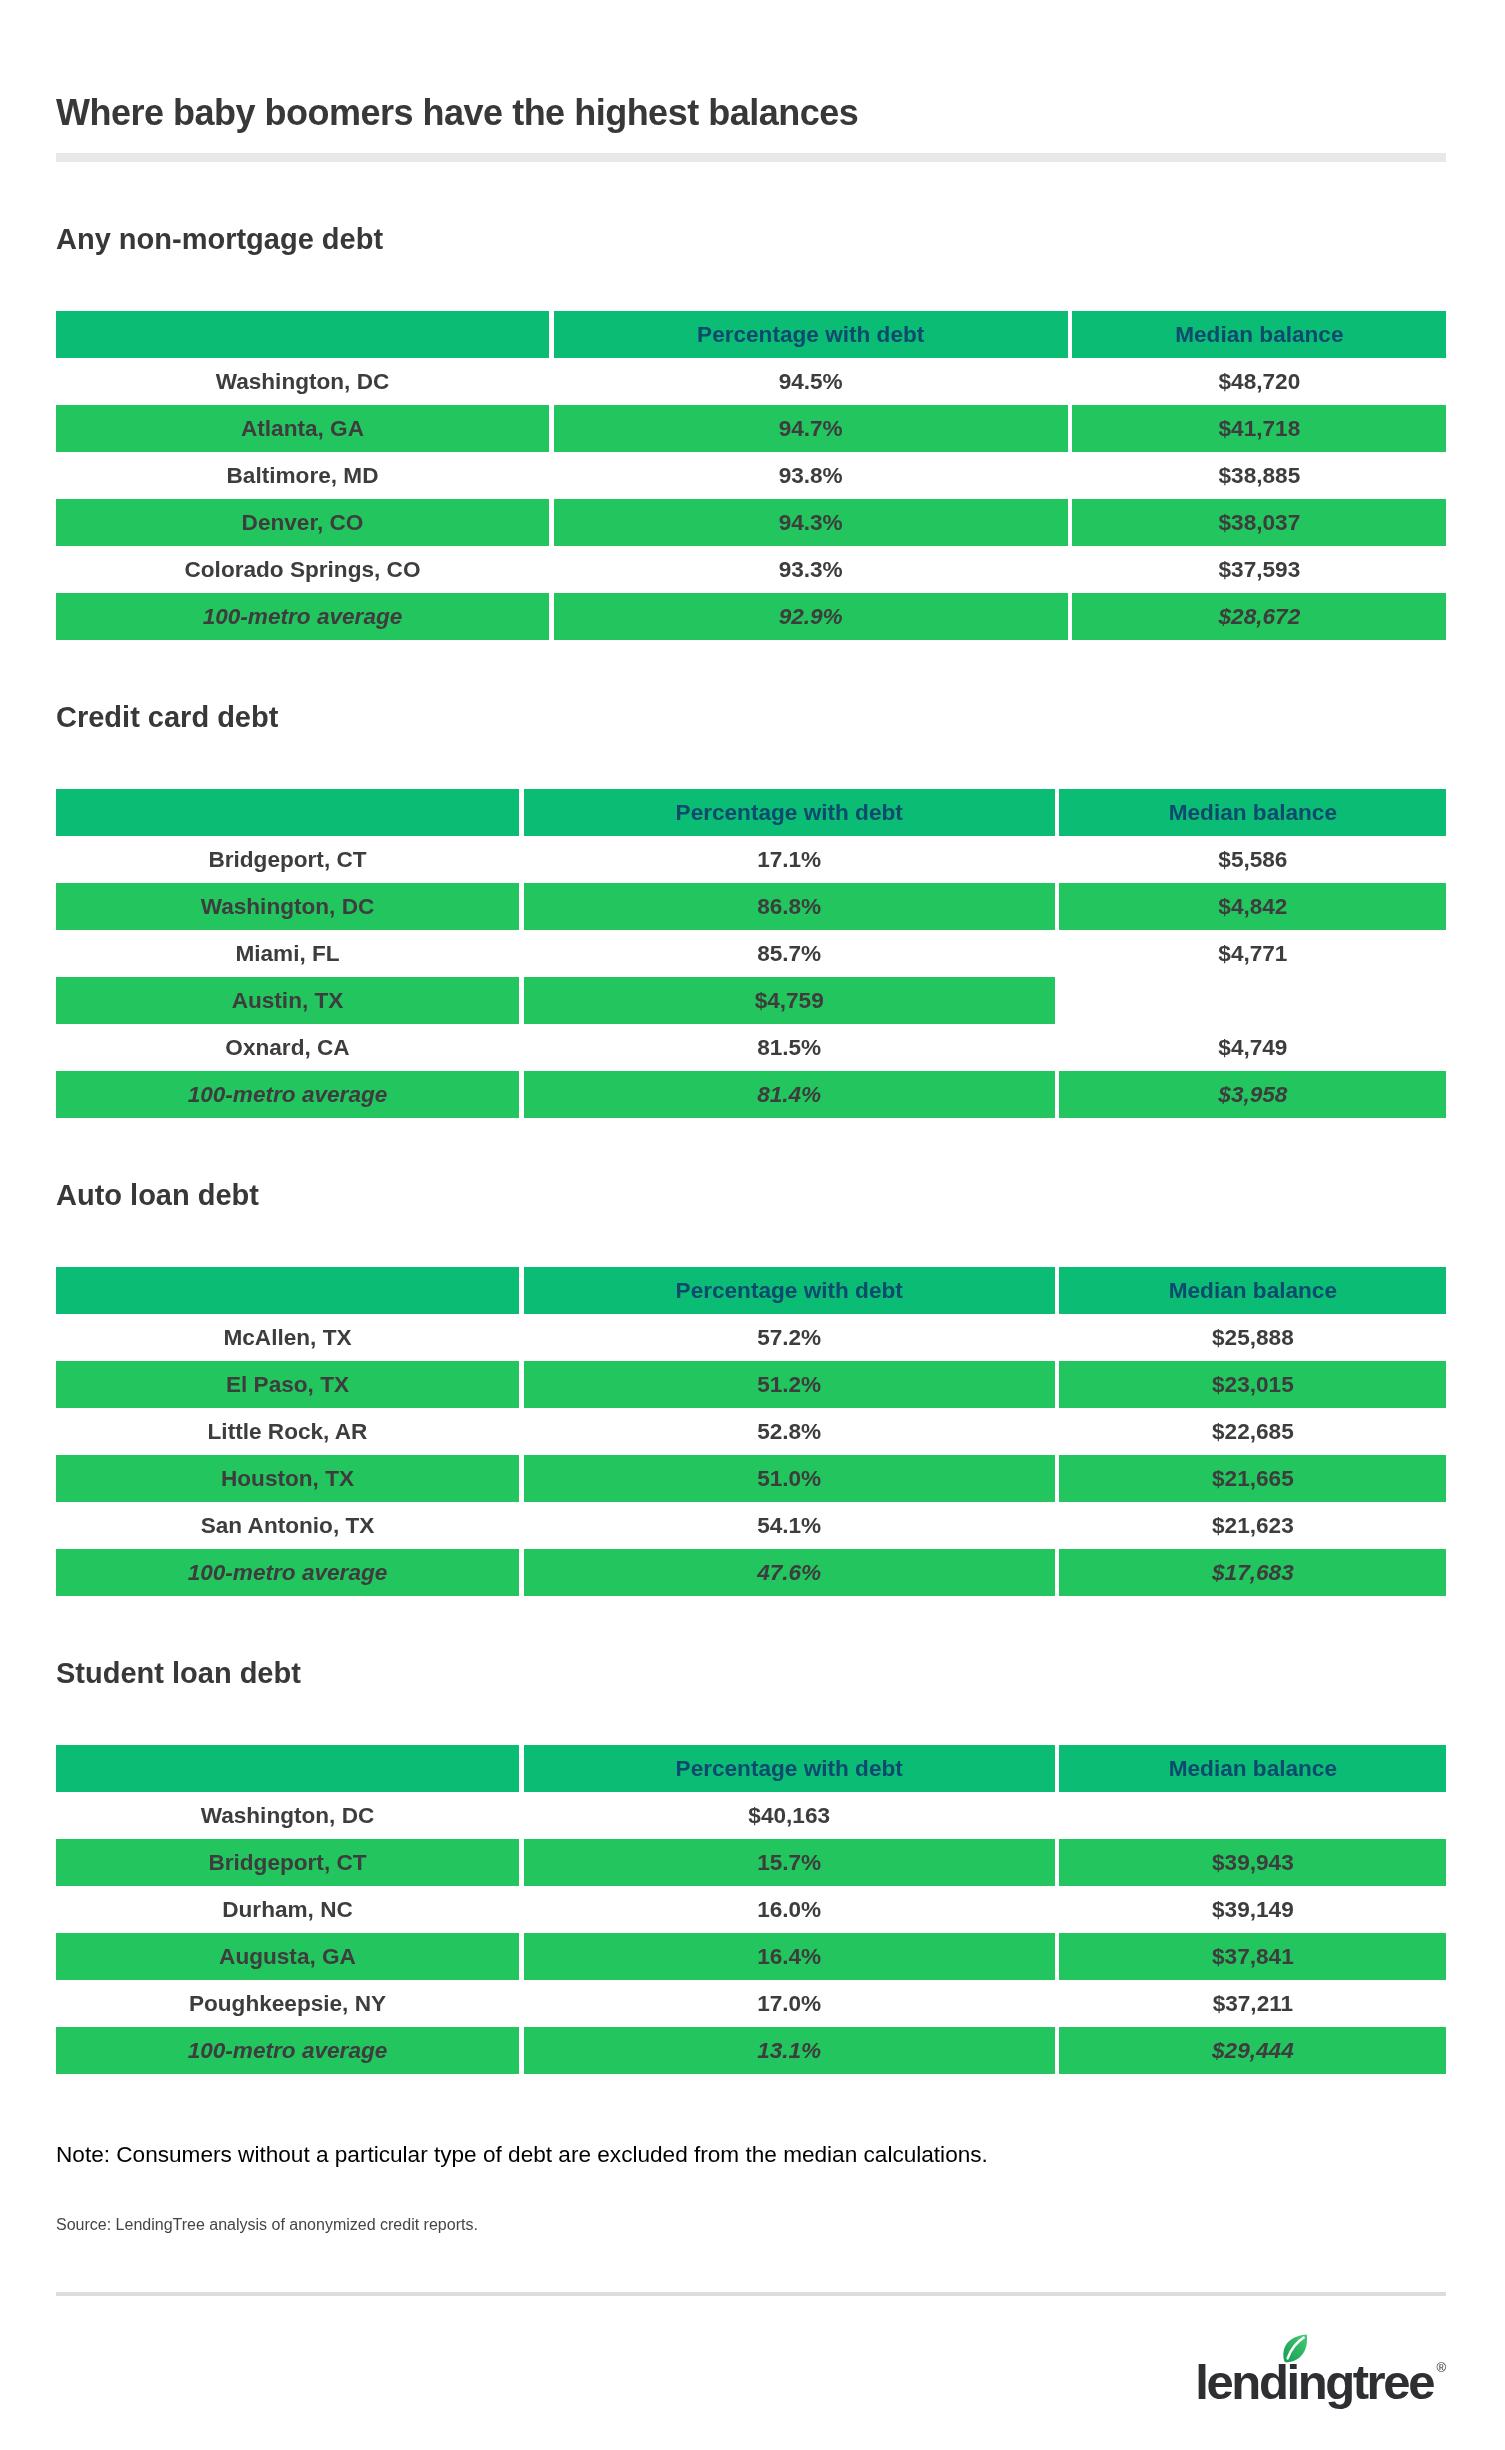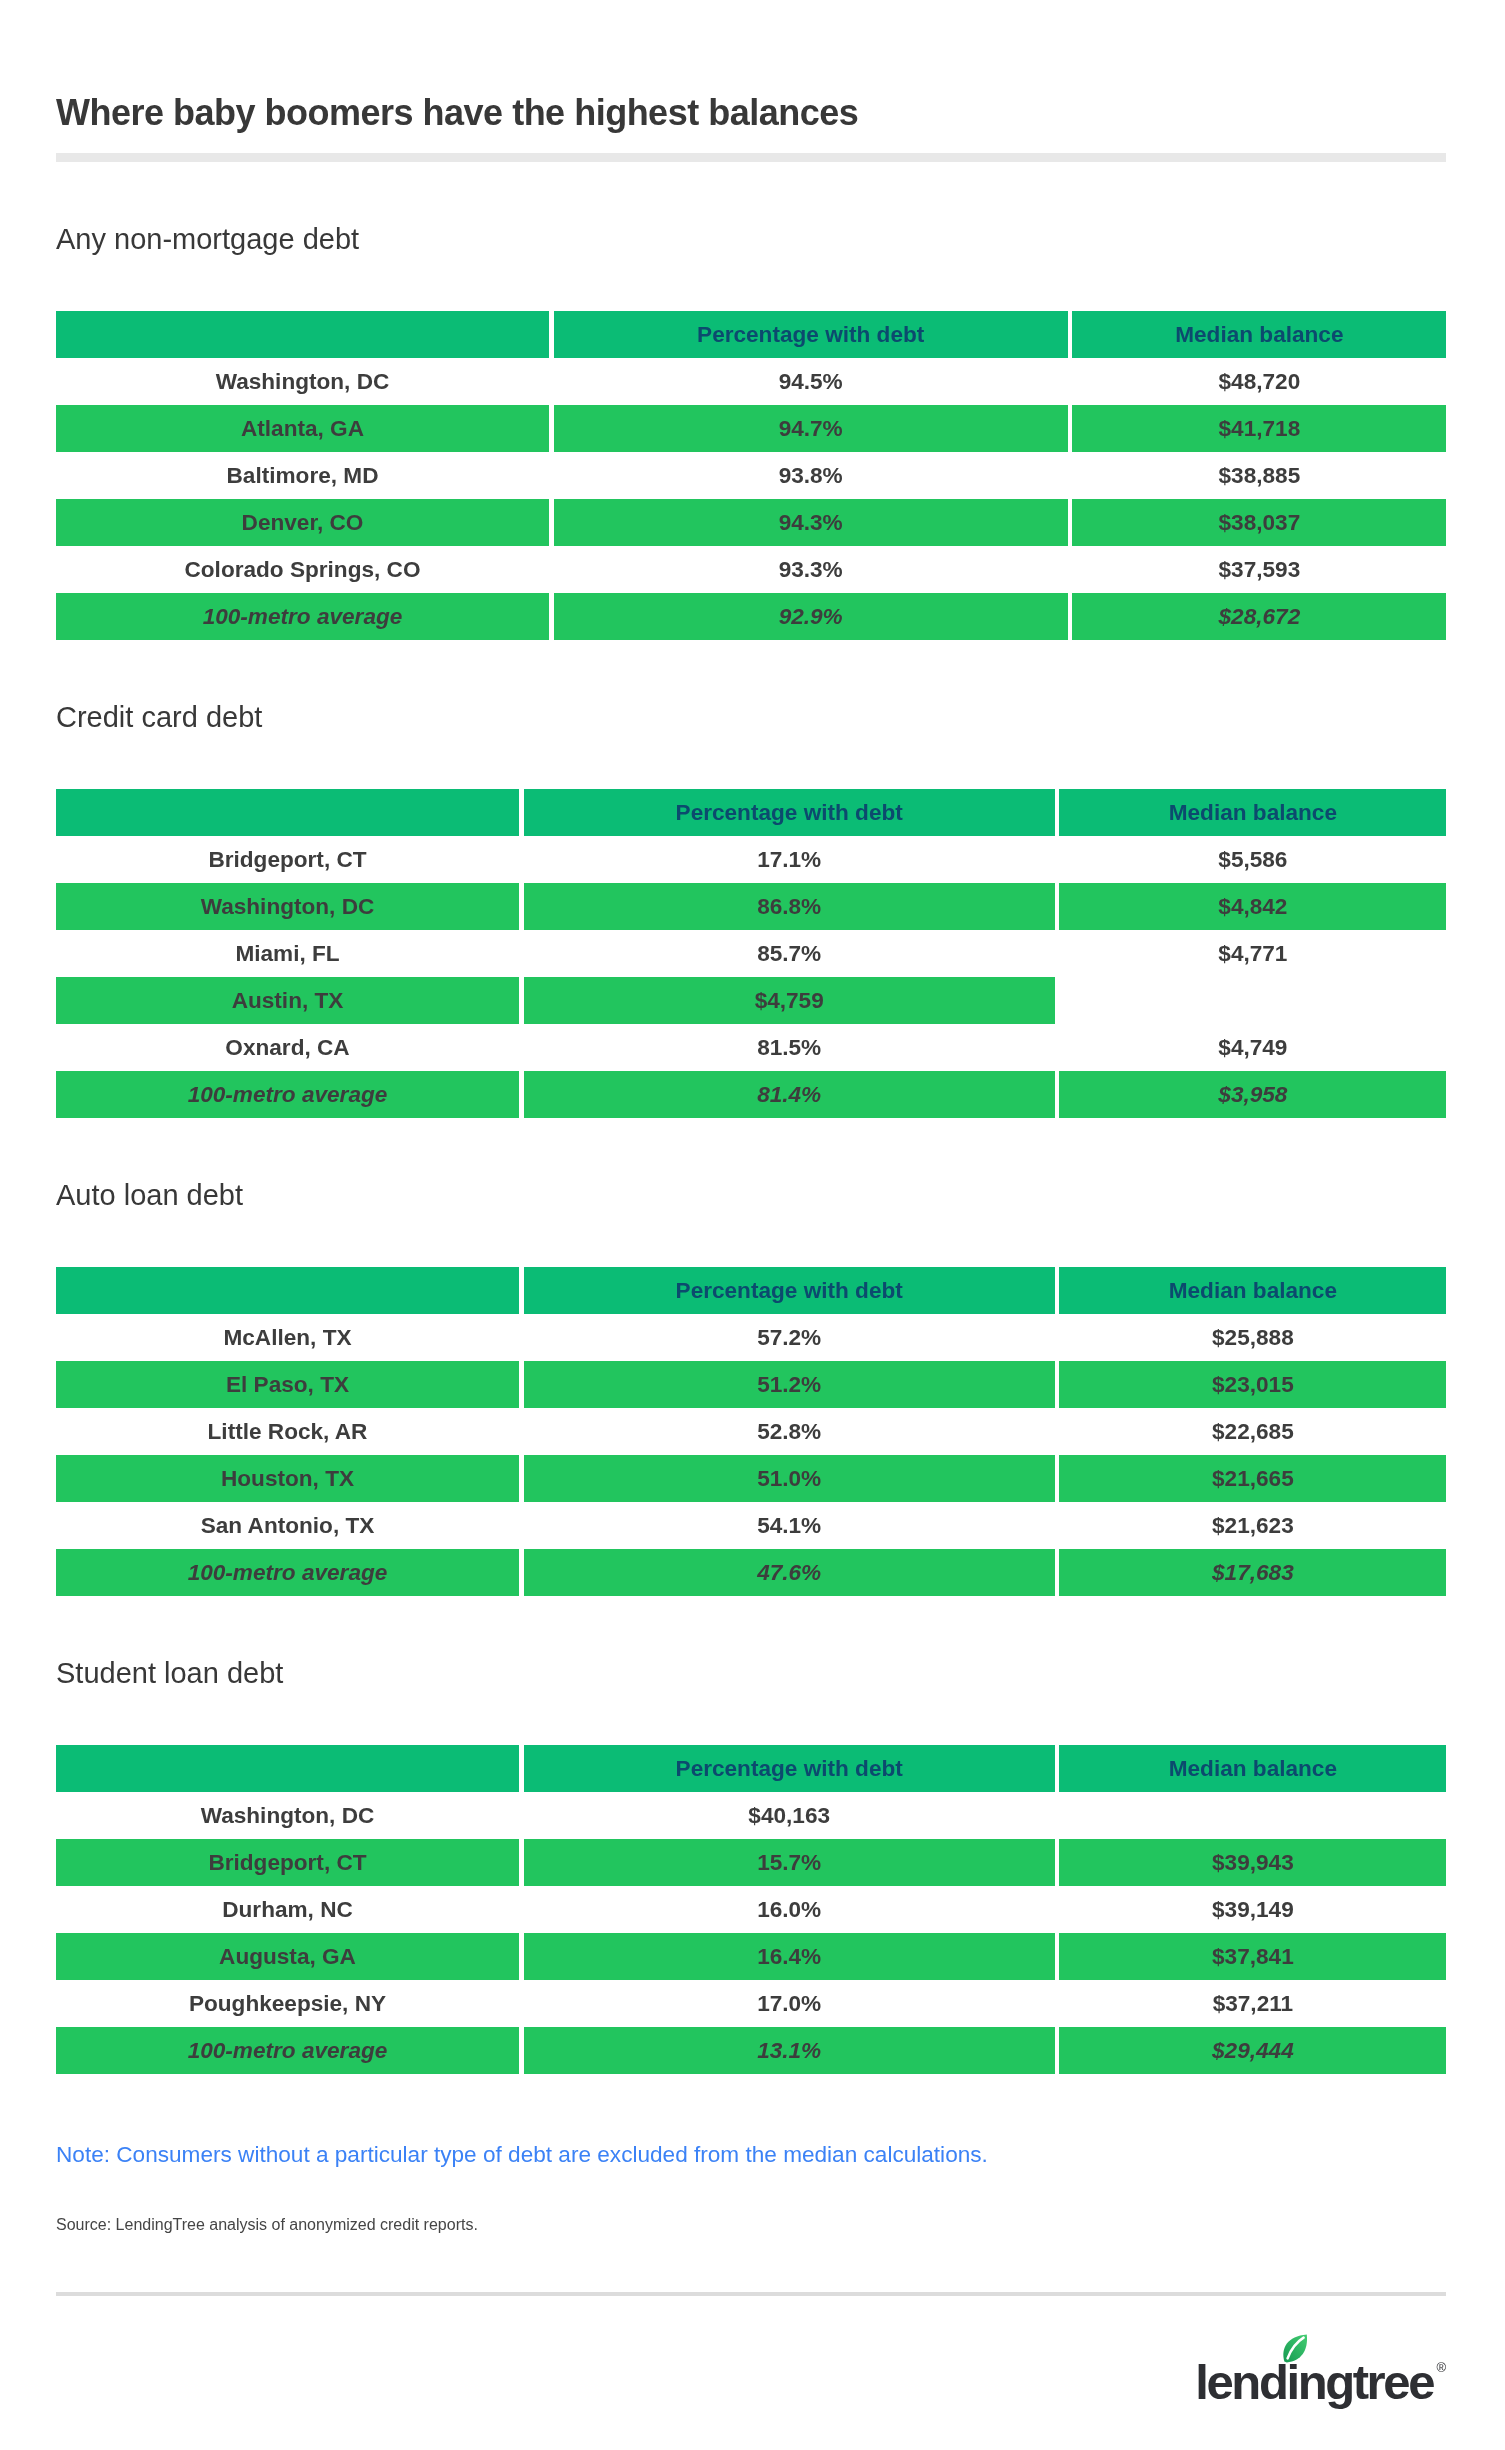--- a/index.html
+++ b/index.html
@@ -24,21 +24,21 @@
   .rule-top {
     margin-top: 19px;
     height: 9.4px;
     background: #e8e8e8;
   }
 
   .sec-h {
     margin: 58px 0 0 0;
     font-size: 29px;
     line-height: 38px;
-    font-weight: 400;
+    font-weight: 700;
     color: #383838;
   }
 
   .tbl { margin-top: 53px; }
   .row {
     display: grid;
     column-gap: 4.7px;
     height: 47px;
   }
   .t1 .row { grid-template-columns: 493px 514px 374px; }
@@ -63,21 +63,21 @@
     overflow: hidden;
   }
   .alt .td { background: #22c55e; }
   .avg .td { font-style: italic; }
 
   .note-text {
     margin-top: 67px;
     font-size: 22.6px;
     line-height: 28px;
     font-weight: 400;
-    color: #3b82f6;
+    color: #000000;
   }
   .source-text {
     margin-top: 42px;
     font-size: 16px;
     line-height: 28px;
     font-weight: 400;
     color: #454545;
   }
   .rule-bottom {
     margin-top: 53px;

